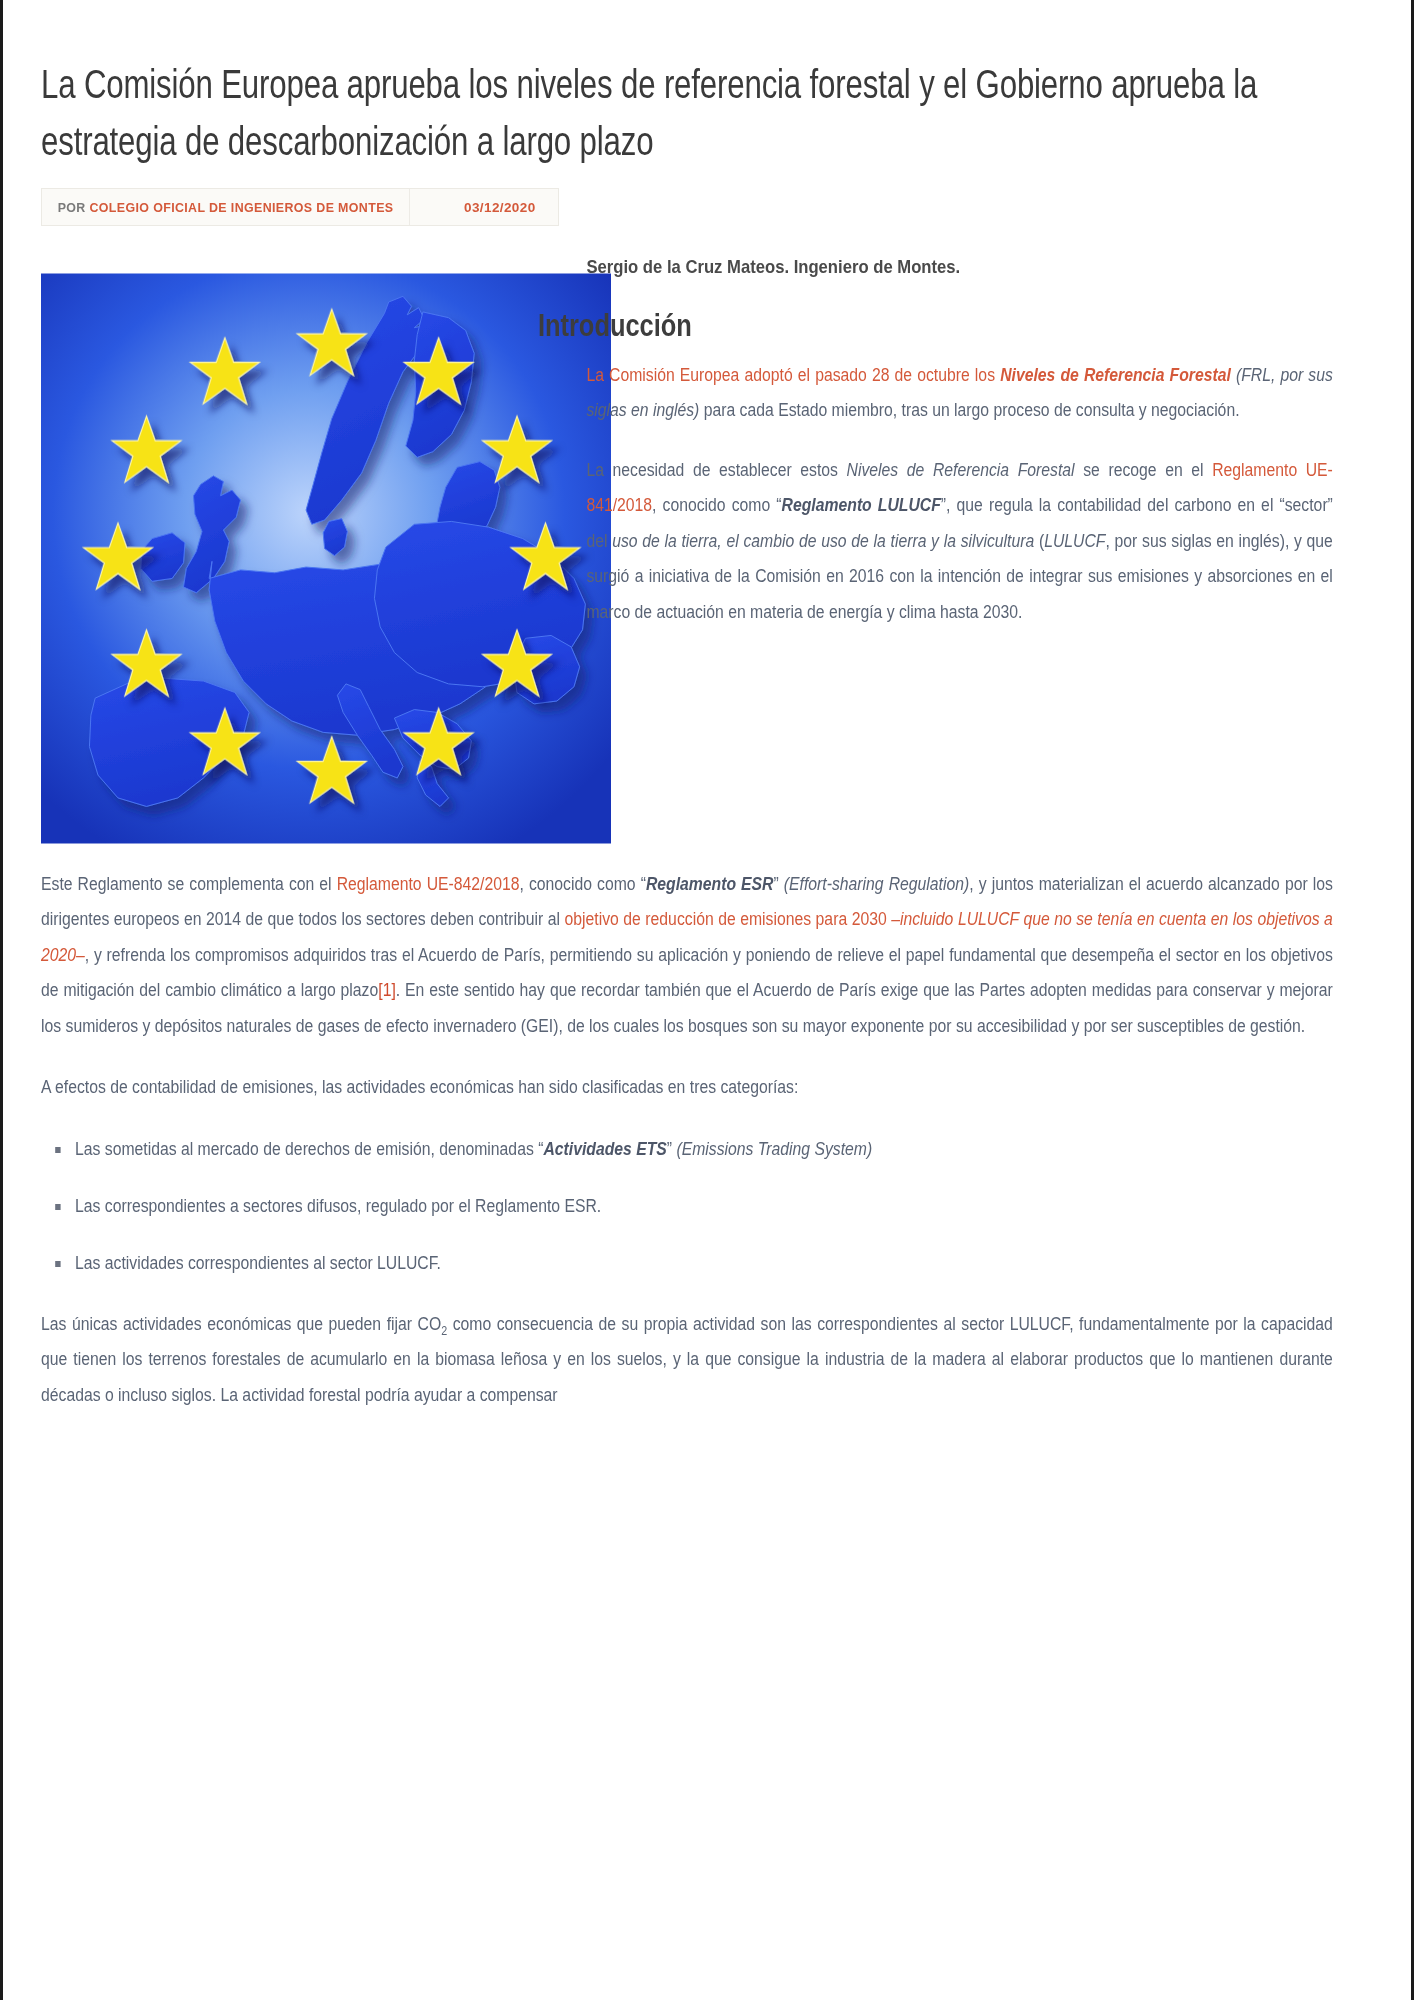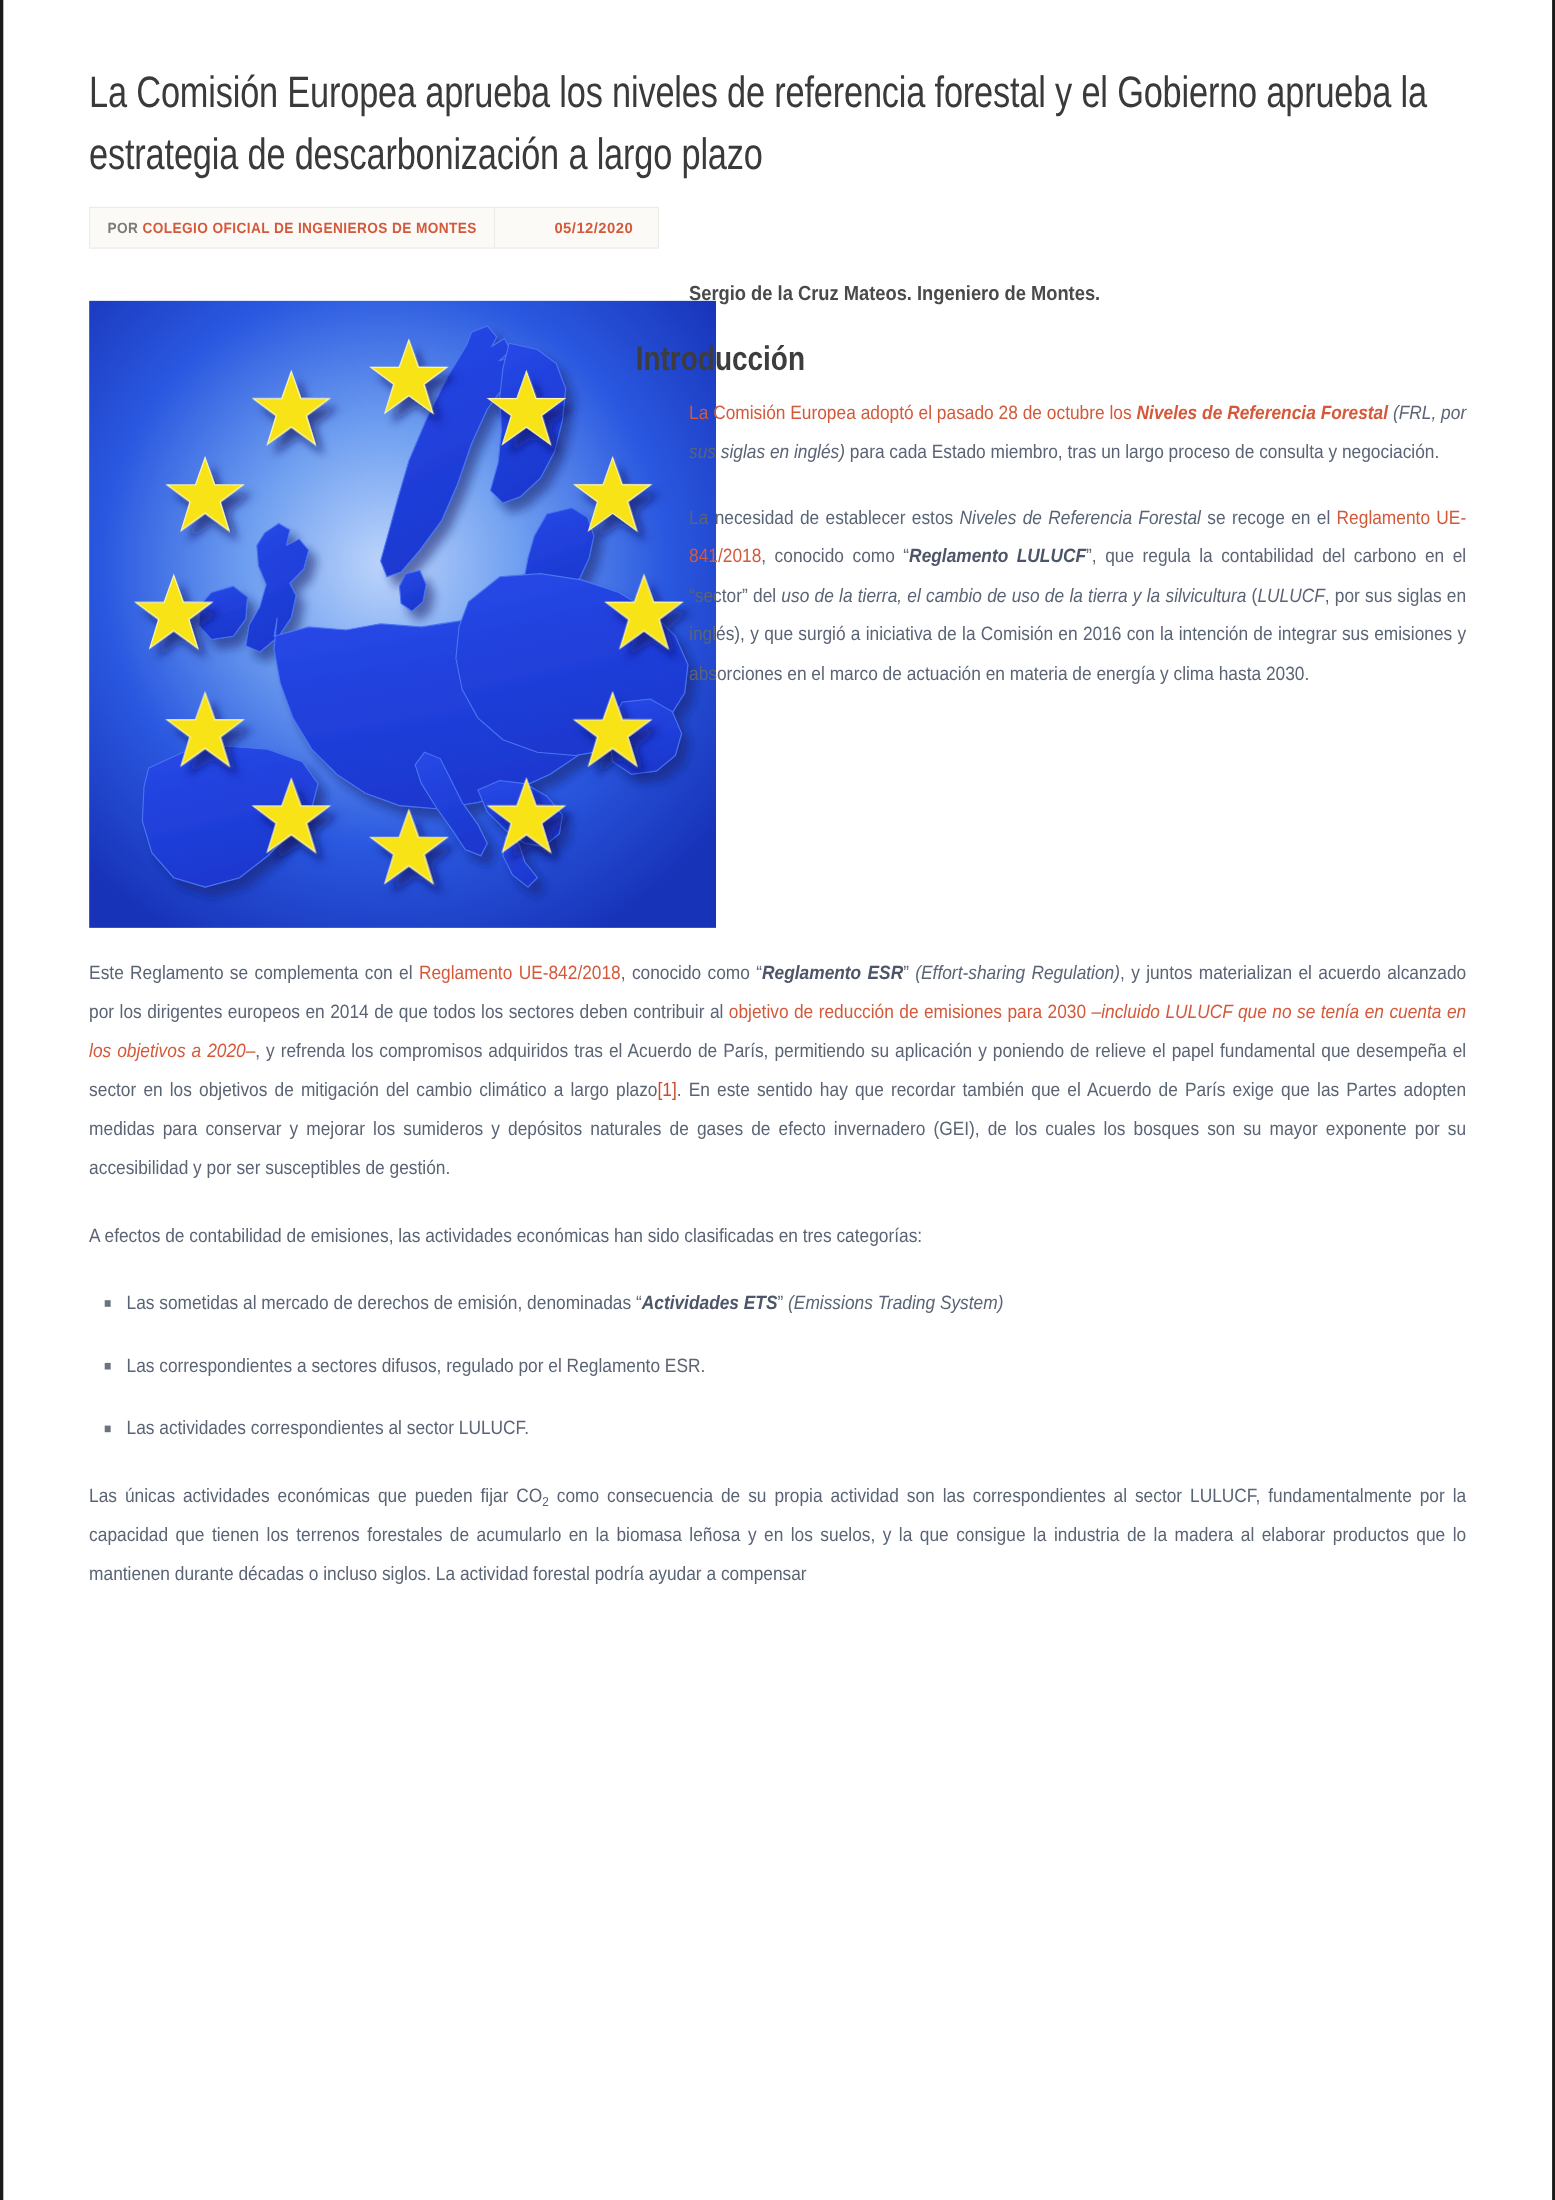--- a/index.html
+++ b/index.html
@@ -14,21 +14,21 @@
     position: relative;
     width: 1414px;
     height: 2000px;
     background: #ffffff;
     box-sizing: border-box;
     border-left: 3px solid #1a1a1a;
     border-right: 3px solid #1a1a1a;
     overflow: hidden;
   }
   .content {
-    padding: 56px 78px 0 78px;
+    padding: 56px 78px 0 38px;
   }
 
   
   .article-title {
     font-family: "Liberation Sans Narrow", "Liberation Sans", sans-serif;
     font-size: 40px;
     line-height: 1.42;
     font-weight: 400;
     color: #3a3a3a;
     letter-spacing: -0.2px;
@@ -151,21 +151,21 @@
 <div class="page">
   <div class="content">
 
     <h1 class="article-title">La Comisión Europea aprueba los niveles de referencia forestal y el Gobierno aprueba la estrategia de descarbonización a largo plazo</h1>
 
     <div class="meta-bar">
       <div class="meta-author">
         <span class="meta-por">POR</span>
         <span class="meta-author-name">COLEGIO OFICIAL DE INGENIEROS DE MONTES</span>
       </div>
-      <div class="meta-date">05/12/2020</div>
+      <div class="meta-date">03/12/2020</div>
     </div>
 
     <div class="body-area">
 
       <div class="figure">
         <svg class="eu-image" viewBox="0 0 400 400" xmlns="http://www.w3.org/2000/svg">
           <defs>
             <radialGradient id="bgGrad" cx="47%" cy="42%" r="68%">
               <stop offset="0%" stop-color="#bcd4fb"></stop>
               <stop offset="32%" stop-color="#6f9ff0"></stop>

